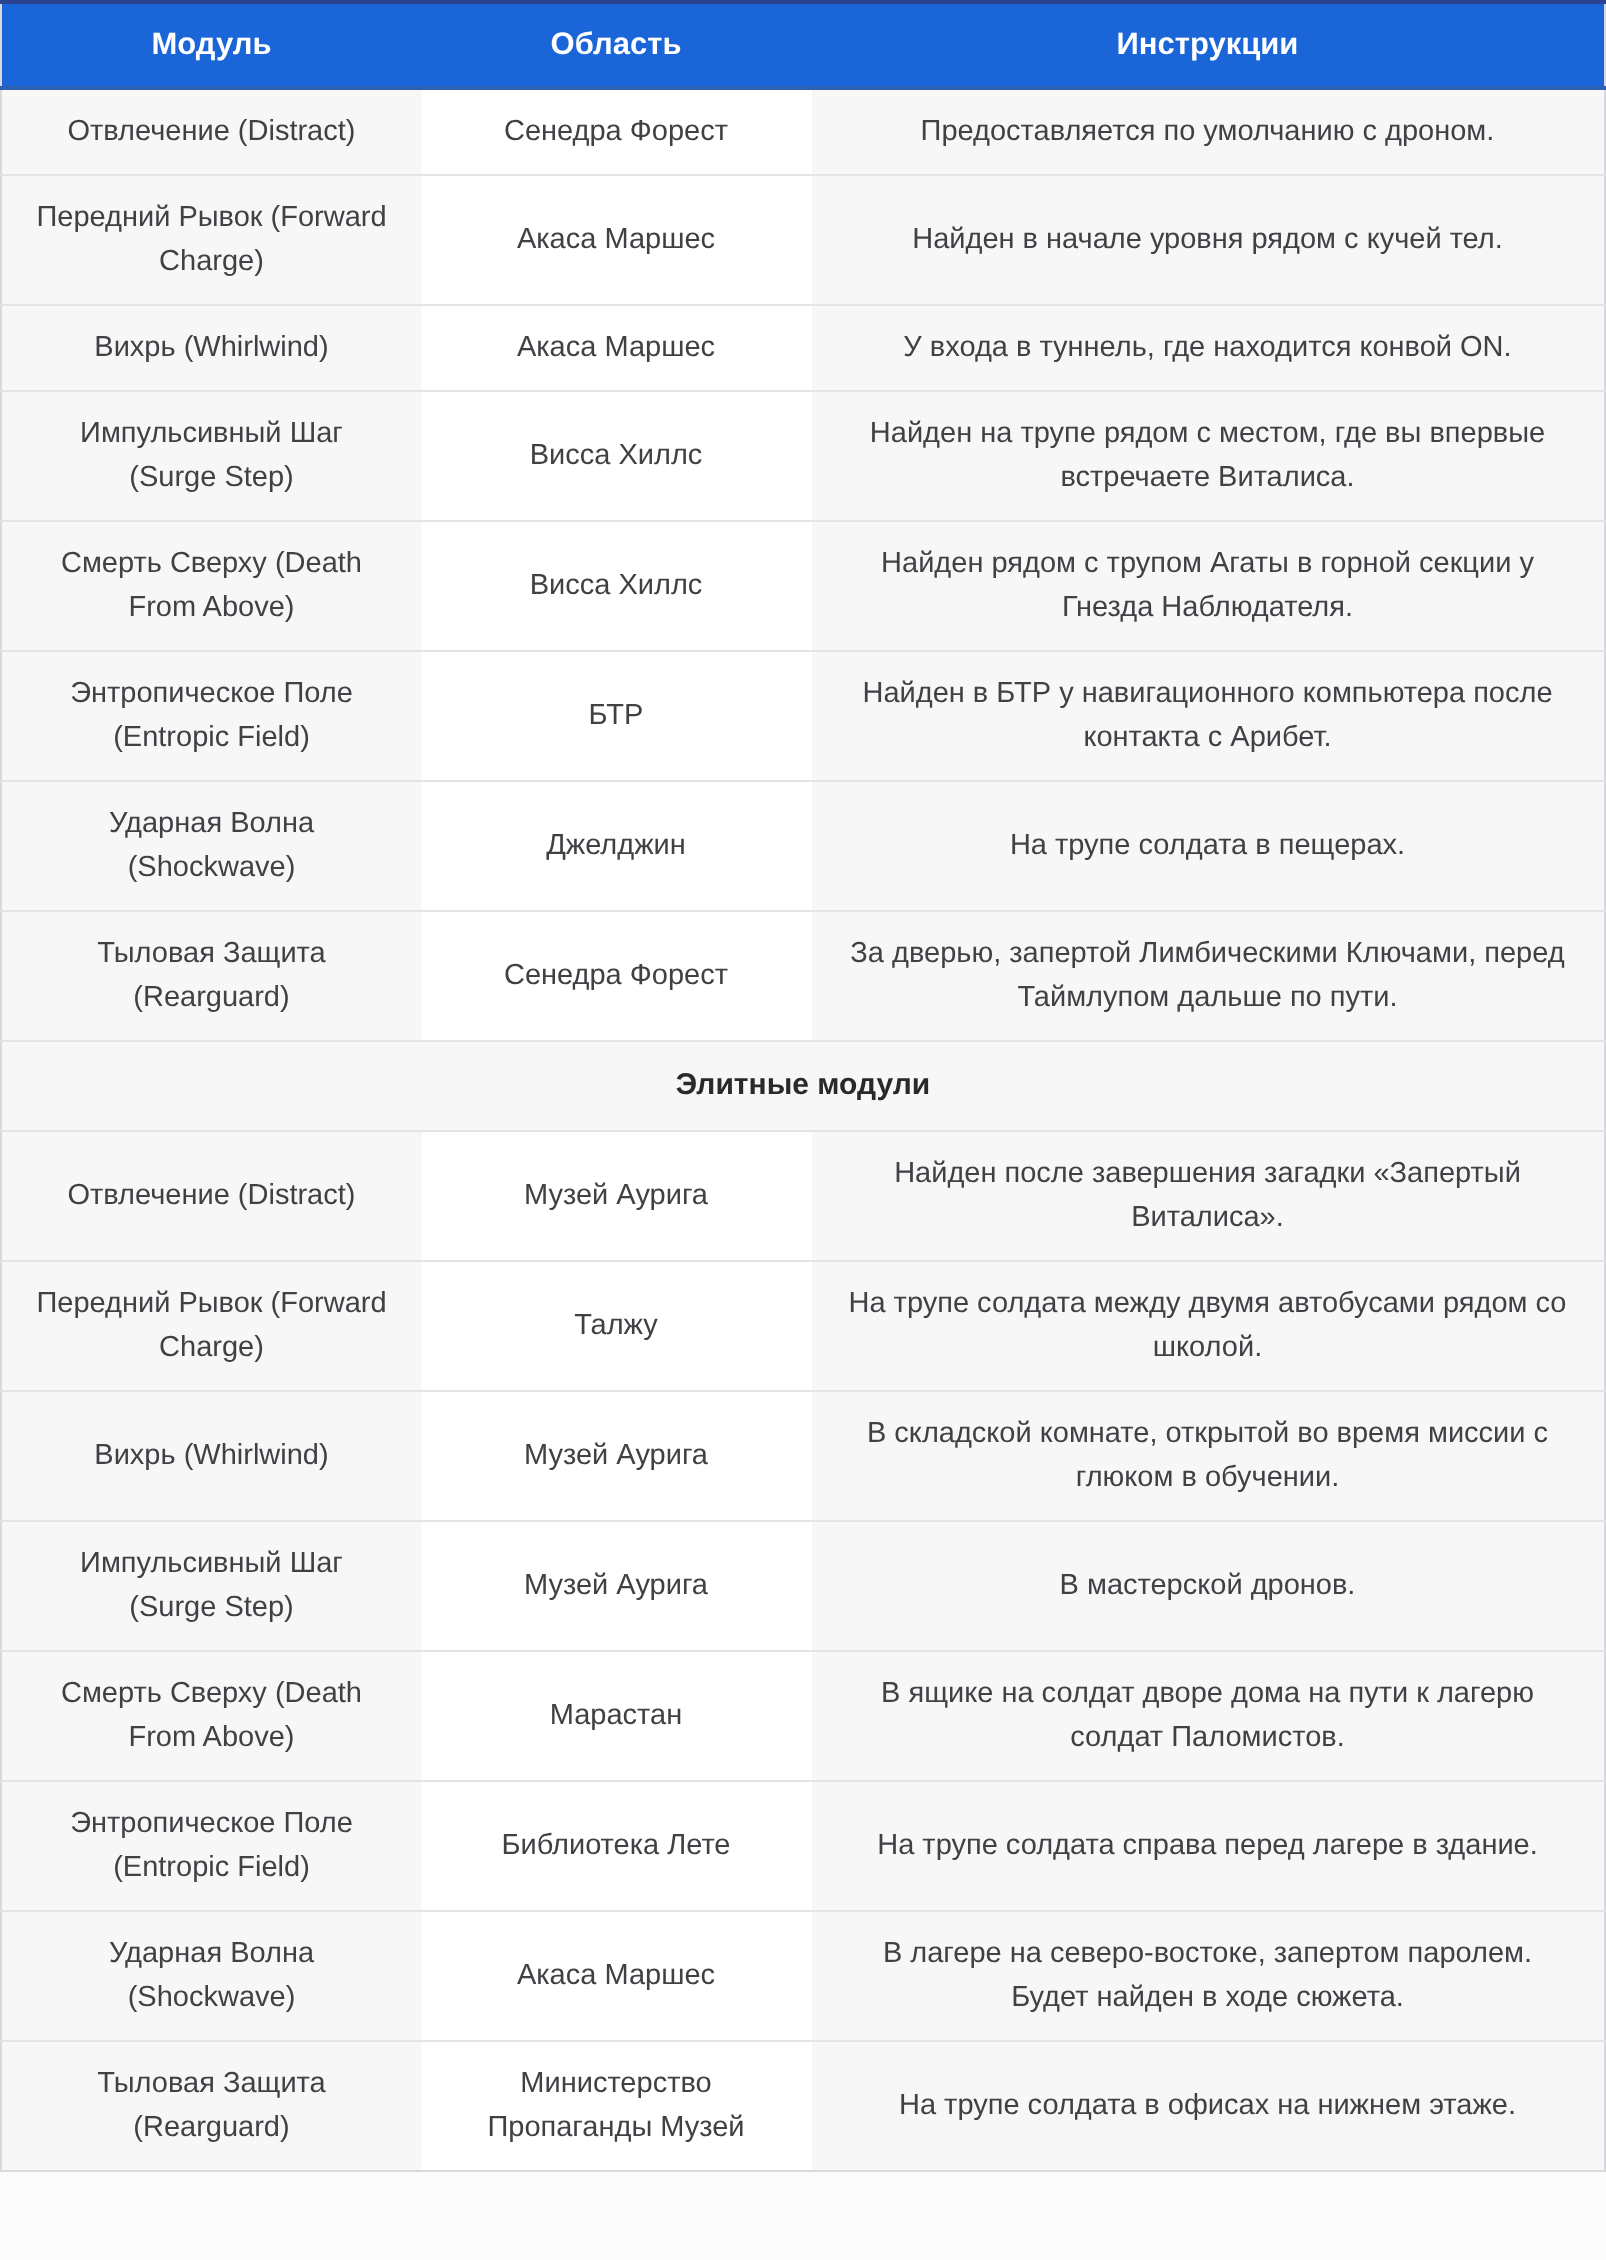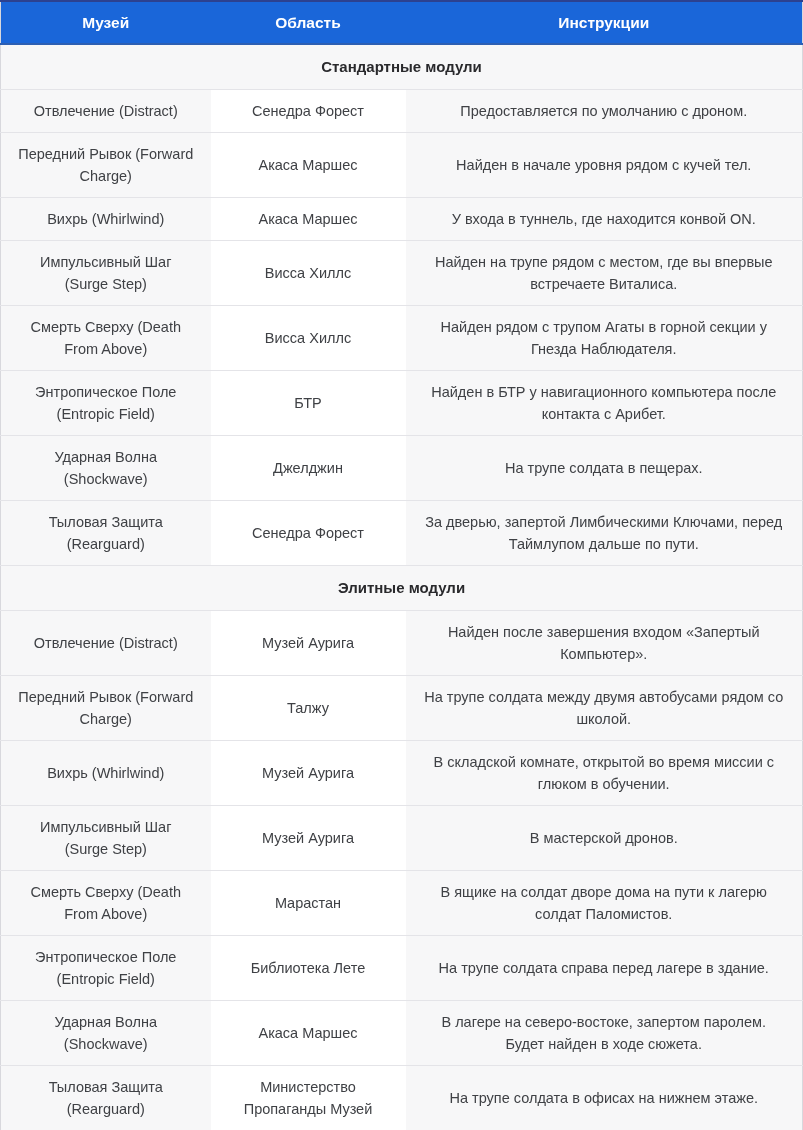--- a/index.html
+++ b/index.html
@@ -69,29 +69,26 @@
 
 <div class="table-wrap">
   <table class="modules-table">
     <colgroup>
       <col style="width:210px">
       <col style="width:195px">
       <col>
     </colgroup>
     <thead>
       <tr>
-        <th>Музей</th>
+        <th>Модуль</th>
         <th>Область</th>
         <th>Инструкции</th>
       </tr>
     </thead>
     <tbody id="table-body">
-        <tr class="section-row">
-          <td colspan="3">Стандартные модули</td>
-        </tr>
         <tr class="data-row">
           <td class="module-cell">Отвлечение (Distract)</td>
           <td class="area-cell">Сенедра Форест</td>
           <td class="instructions-cell">Предоставляется по умолчанию с дроном.</td>
         </tr>
         <tr class="data-row">
           <td class="module-cell">Передний Рывок (Forward Charge)</td>
           <td class="area-cell">Акаса Маршес</td>
           <td class="instructions-cell">Найден в начале уровня рядом с кучей тел.</td>
         </tr>
@@ -124,21 +121,21 @@
           <td class="module-cell">Тыловая Защита (Rearguard)</td>
           <td class="area-cell">Сенедра Форест</td>
           <td class="instructions-cell">За дверью, запертой Лимбическими Ключами, перед Таймлупом дальше по пути.</td>
         </tr>
         <tr class="section-row">
           <td colspan="3">Элитные модули</td>
         </tr>
         <tr class="data-row">
           <td class="module-cell">Отвлечение (Distract)</td>
           <td class="area-cell">Музей Аурига</td>
-          <td class="instructions-cell">Найден после завершения входом «Запертый Компьютер».</td>
+          <td class="instructions-cell">Найден после завершения загадки «Запертый Виталиса».</td>
         </tr>
         <tr class="data-row">
           <td class="module-cell">Передний Рывок (Forward Charge)</td>
           <td class="area-cell">Талжу</td>
           <td class="instructions-cell">На трупе солдата между двумя автобусами рядом со школой.</td>
         </tr>
         <tr class="data-row">
           <td class="module-cell">Вихрь (Whirlwind)</td>
           <td class="area-cell">Музей Аурига</td>
           <td class="instructions-cell">В складской комнате, открытой во время миссии с глюком в обучении.</td>

